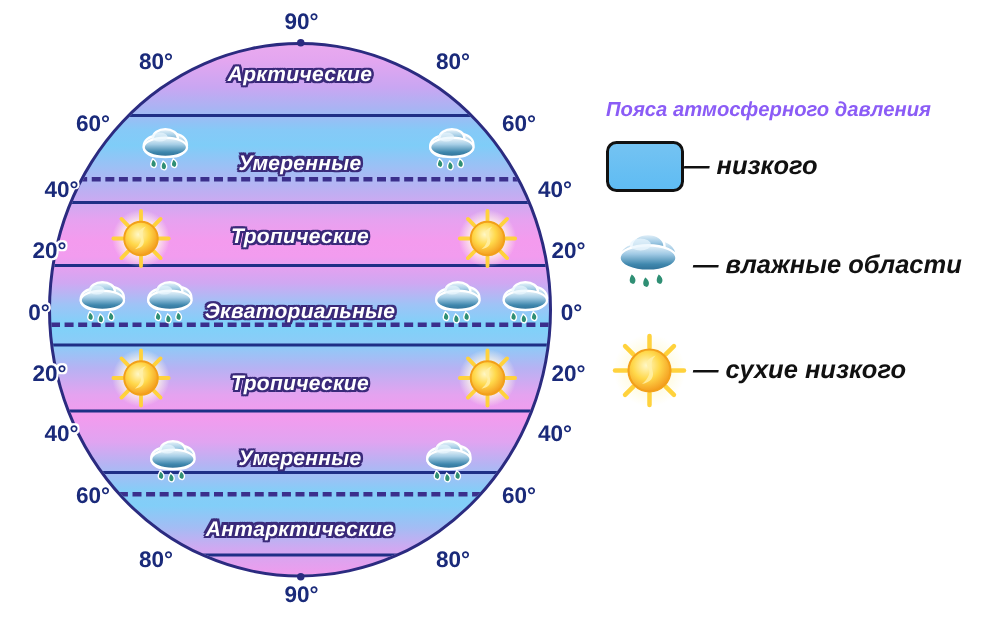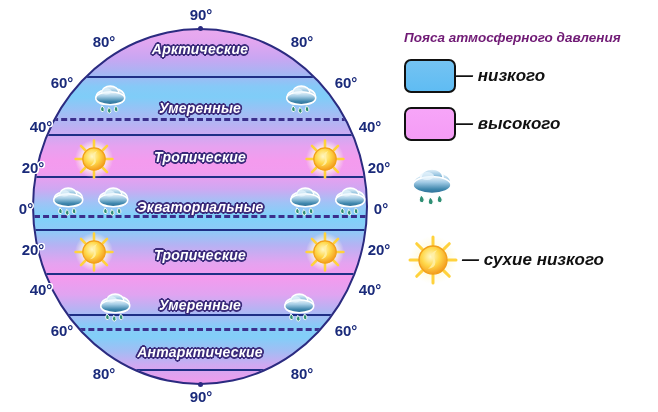--- a/index.html
+++ b/index.html
@@ -82,22 +82,23 @@
     white-space:nowrap;
   }
 
   
   .icon{position:absolute;}
   .icon svg{display:block;}
 
   
   .legend{position:absolute;left:404px;top:30px;width:250px;}
   .legend-title{
-    font-style:italic;font-weight:bold;font-size:13.5px;color:#701a75;
+    font-style:italic;font-weight:bold;font-size:13.5px;color:#8b5cf6;
     white-space:nowrap;
+    margin-top:35px;
   }
   .swatch-row{display:flex;align-items:center;margin-top:14px;}
   .swatch{
     width:52px;height:34px;border:2px solid #111;border-radius:7px;
     box-sizing:border-box;
   }
   .swatch.low{background:linear-gradient(to bottom,#74c3f2,#5fbcf3);}
   .swatch.high{background:linear-gradient(to bottom,#f7a5f8,#f49cf6);}
   .legend-text{
     font-style:italic;font-weight:bold;font-size:17px;color:#111;
@@ -453,24 +454,20 @@
     </div>
 
   <div class="legend">
     <div class="legend-title">Пояса атмосферного давления</div>
 
     <div class="swatch-row">
       <div class="swatch low"></div>
       <div class="legend-text">— низкого</div>
     </div>
 
-    <div class="swatch-row">
-      <div class="swatch high"></div>
-      <div class="legend-text">— высокого</div>
-    </div>
 
     <div class="icon-row" style="margin-top:26px;">
       <div class="ibox">
         <svg width="50" height="46" viewBox="0 0 50 46">
           <defs>
             <linearGradient id="lgC1" x1="0" y1="0" x2="0" y2="1">
               <stop offset="0" stop-color="#e9f4fb"></stop>
               <stop offset="0.35" stop-color="#9fc9e4"></stop>
               <stop offset="0.75" stop-color="#3f87ad"></stop>
               <stop offset="1" stop-color="#2e6f95"></stop>
@@ -483,20 +480,21 @@
             <ellipse cx="24" cy="18" rx="19" ry="8.5" fill="url(#lgC1)" stroke="#ffffff" stroke-width="1.6"></ellipse>
             <ellipse cx="19" cy="9" rx="7" ry="4" fill="#eaf6fd" opacity="0.75"></ellipse>
           </g>
           <g fill="#2f8f74" stroke="#ffffff" stroke-width="1.1">
             <path d="M13 28 q-3 5 -1 7 q3 2 4 -1 q1 -3 -3 -6 z"></path>
             <path d="M22 30 q-3 5 -1 7 q3 2 4 -1 q1 -3 -3 -6 z"></path>
             <path d="M31 28 q-3 5 -1 7 q3 2 4 -1 q1 -3 -3 -6 z"></path>
           </g>
         </svg>
       </div>
+      <div class="legend-text">— влажные области</div>
     </div>
 
     <div class="icon-row" style="margin-top:22px;">
       <div class="ibox">
         <svg width="50" height="50" viewBox="0 0 50 50">
           <defs>
             <radialGradient id="lgS1" cx="0.42" cy="0.38" r="0.72">
               <stop offset="0" stop-color="#fff8c8"></stop>
               <stop offset="0.45" stop-color="#ffd84a"></stop>
               <stop offset="1" stop-color="#f08a12"></stop>

